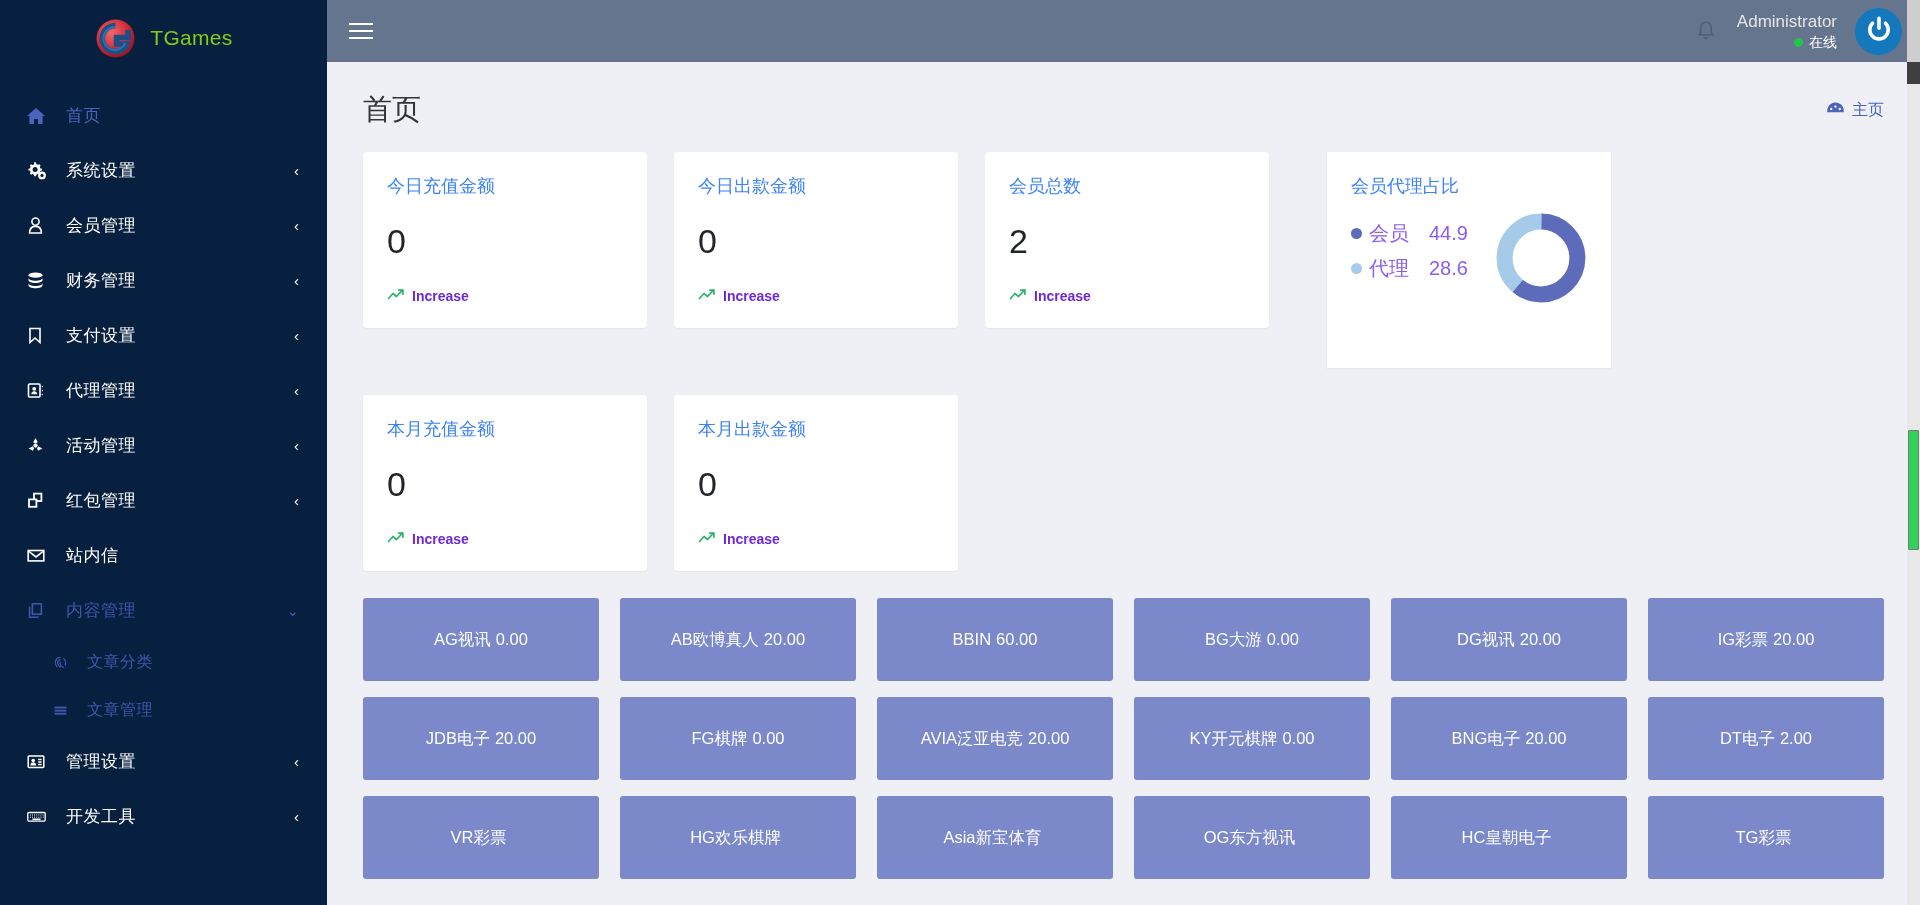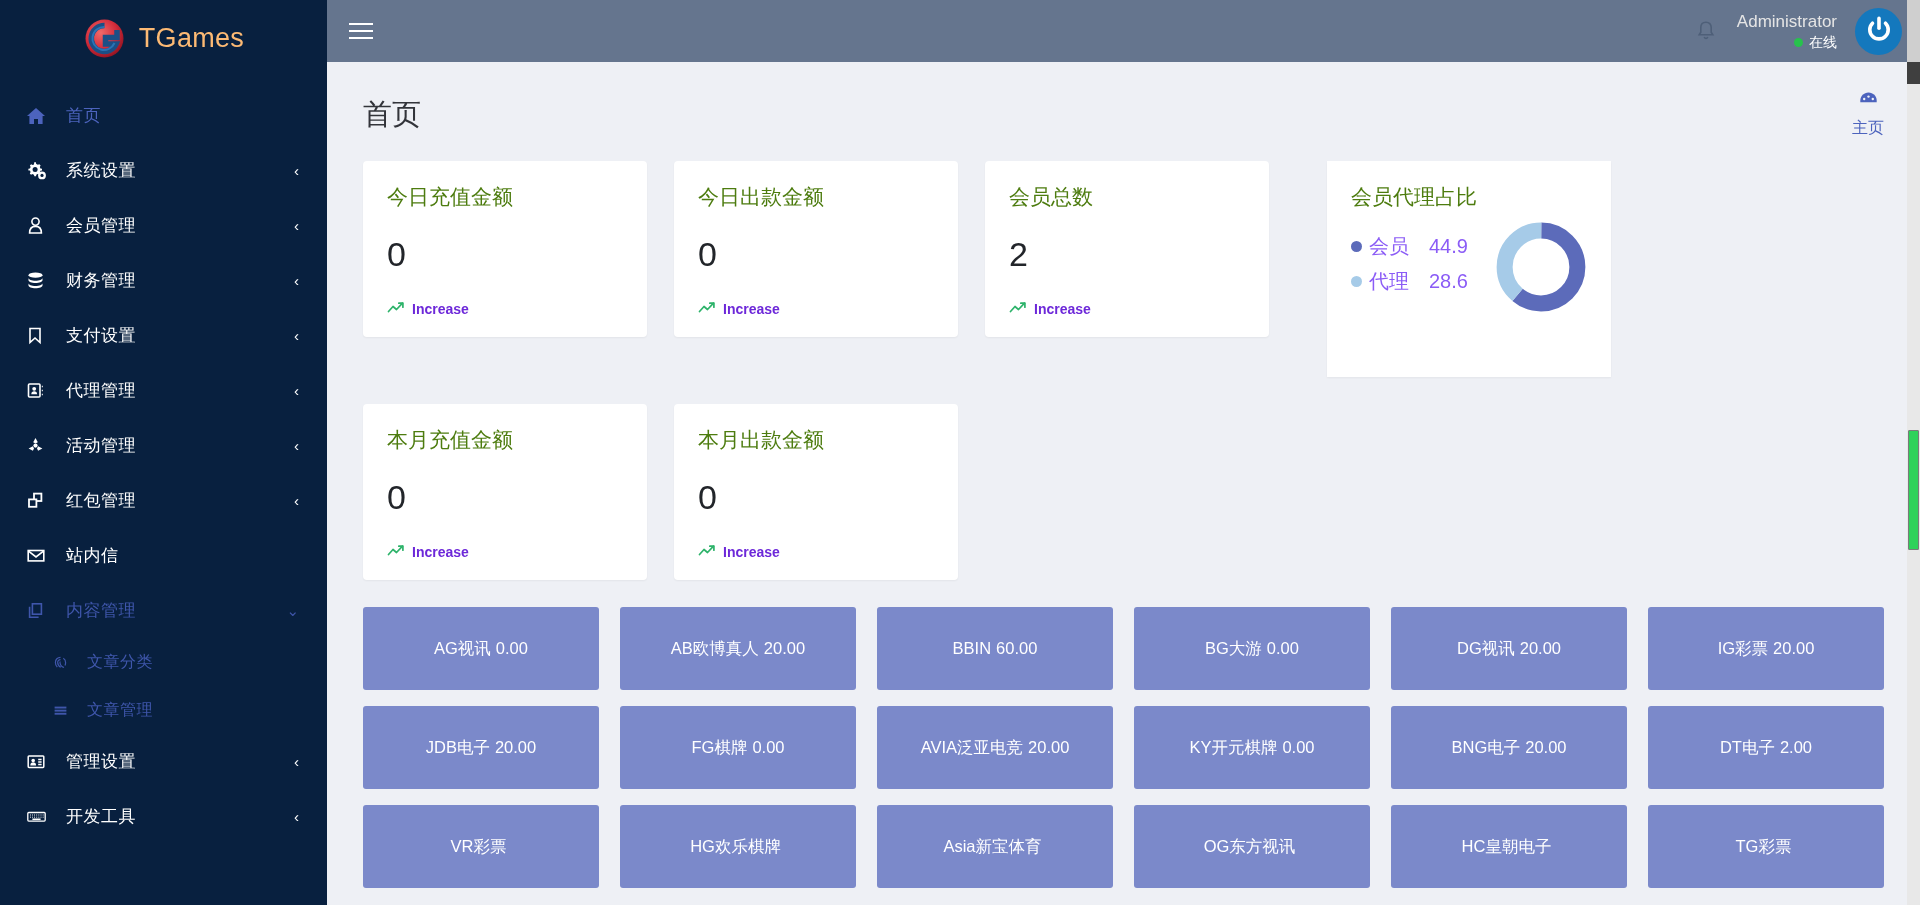--- a/index.html
+++ b/index.html
@@ -14,21 +14,21 @@
   .sidebar {
     width: 327px; flex: 0 0 327px; height: 905px;
     background: #08203f; overflow: hidden; position: relative;
   }
   .brand {
     height: 76px; display: flex; align-items: center;
     justify-content: center; gap: 13px;
   }
   .brand-logo { width: 43px; height: 43px; position: relative; }
   .brand-name {
-    color: #fdba74; font-size: 27px; letter-spacing: .3px;
+    color: #84cc16; font-size: 21px; letter-spacing: .3px;
   }
   .nav { padding-top: 12px; }
   .nav-item {
     display: flex; align-items: center;
     height: 55px; padding: 0 28px 0 26px;
     cursor: pointer; position: relative;
   }
   .nav-ico {
     width: 30px; flex: 0 0 30px; display: flex;
     align-items: center; justify-content: flex-start;
@@ -95,30 +95,30 @@
   }
 
   .content { padding: 0 36px 0 36px; height: 843px; position: relative; }
   .page-head {
     display: flex; align-items: center;
     padding: 28px 0 22px 0;
   }
   .page-title { font-size: 29px; color: #32343a; font-weight: normal; }
   .crumb {
     margin-left: auto; display: flex; align-items: center;
-    gap: 7px; color: #4c63bd; font-size: 16px; cursor: pointer; flex-direction: column;
+    gap: 7px; color: #4c63bd; font-size: 16px; cursor: pointer;
   }
 
   .card-row { display: flex; gap: 27px; margin-bottom: 27px; }
   .card {
     background: #ffffff; border-radius: 4px;
     width: 284px; flex: 0 0 284px; height: 176px;
     padding: 22px 24px; box-shadow: 0 1px 2px rgba(0,0,0,.05);
   }
-  .card-title { font-size: 21px; color: #4d7c0f; }
+  .card-title { font-size: 18px; color: #3b82f6; }
   .card-val {
     font-size: 34px; color: #22252a; font-weight: normal;
     margin-top: 26px; line-height: 1;
   }
   .card-foot {
     display: flex; align-items: center; gap: 7px; margin-top: 30px;
   }
   .card-foot span { font-size: 14px; color: #6d28d9; font-weight: bold; }
 
   .chart-card {

